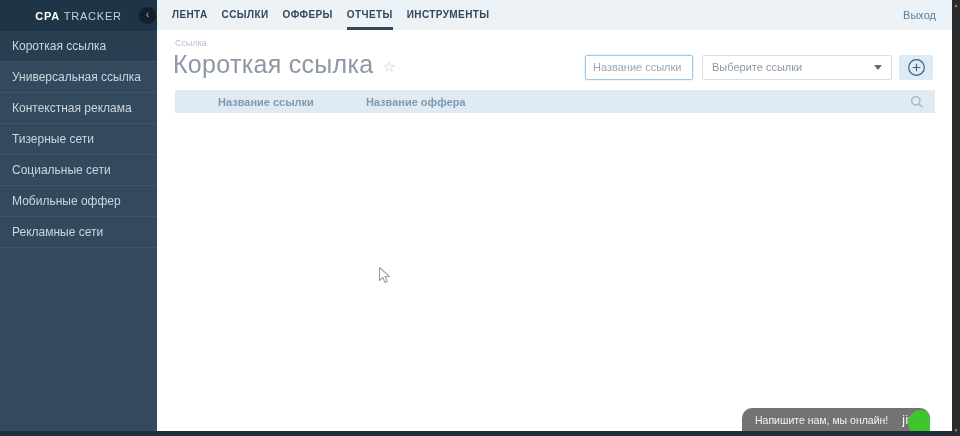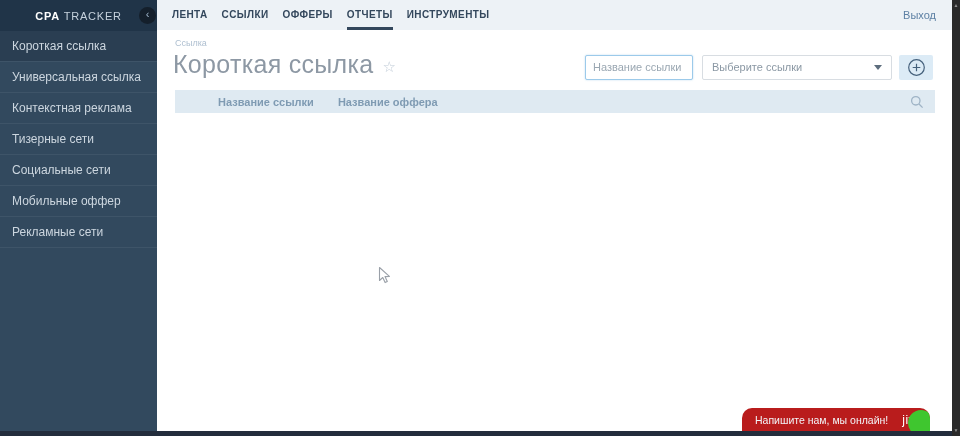--- a/index.html
+++ b/index.html
@@ -105,27 +105,27 @@
     background:#dcebf6; display:flex; align-items:center; justify-content:center;
     cursor:pointer;
   }
 
   .table-header {
     position:absolute; left:18px; right:17px; top:60px; height:23px;
     background:#dfeaf2; display:flex; align-items:center;
   }
   .th { font-size:11px; font-weight:bold; color:#7f9bb3; }
   .th.col1 { margin-left:43px; }
-  .th.col2 { margin-left:24px; }
+  .th.col2 { margin-left:52px; }
   .th-search { margin-left:auto; margin-right:11px; cursor:pointer; display:flex; }
 
   
   .chat-widget {
     position:absolute; left:742px; top:408px; width:188px; height:23px;
-    background:#b91c1c; border-radius:10px 10px 0 0;
+    background:#737373; border-radius:10px 10px 0 0;
     display:flex; align-items:center; overflow:hidden;
     z-index:45; cursor:pointer;
   }
   .chat-message { color:#f2f4f7; font-size:10.5px; margin-left:13px; white-space:nowrap; }
   .chat-brand { color:#ffffff; font-size:12px; letter-spacing:.5px; margin-left:14px; }
   .chat-bubble {
     position:absolute; right:-4px; top:2px; width:26px; height:26px;
     border-radius:50%; background:#3fc62f;
   }
 

